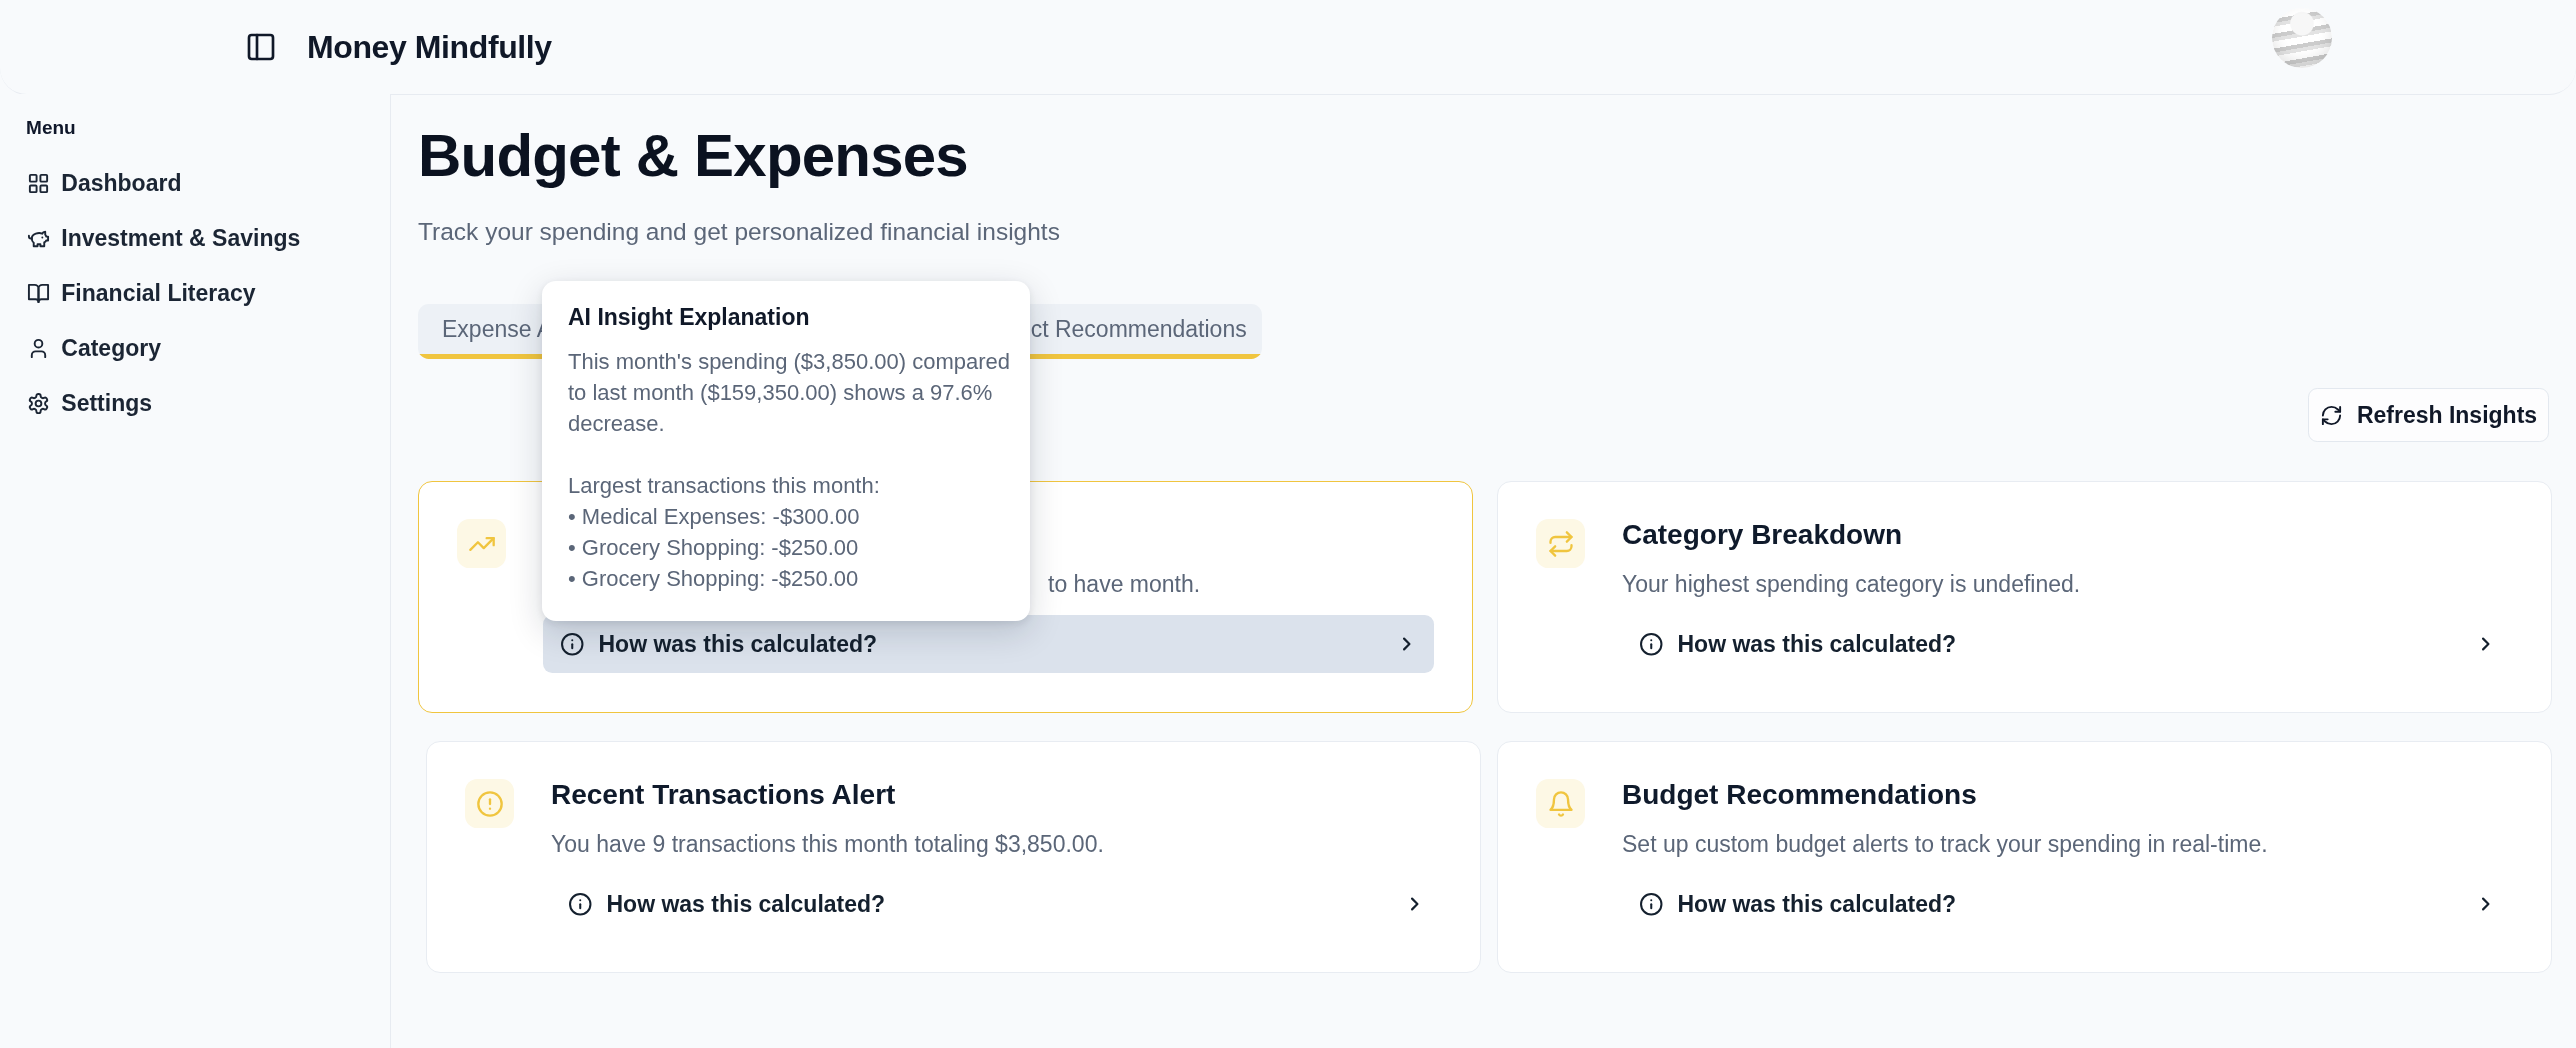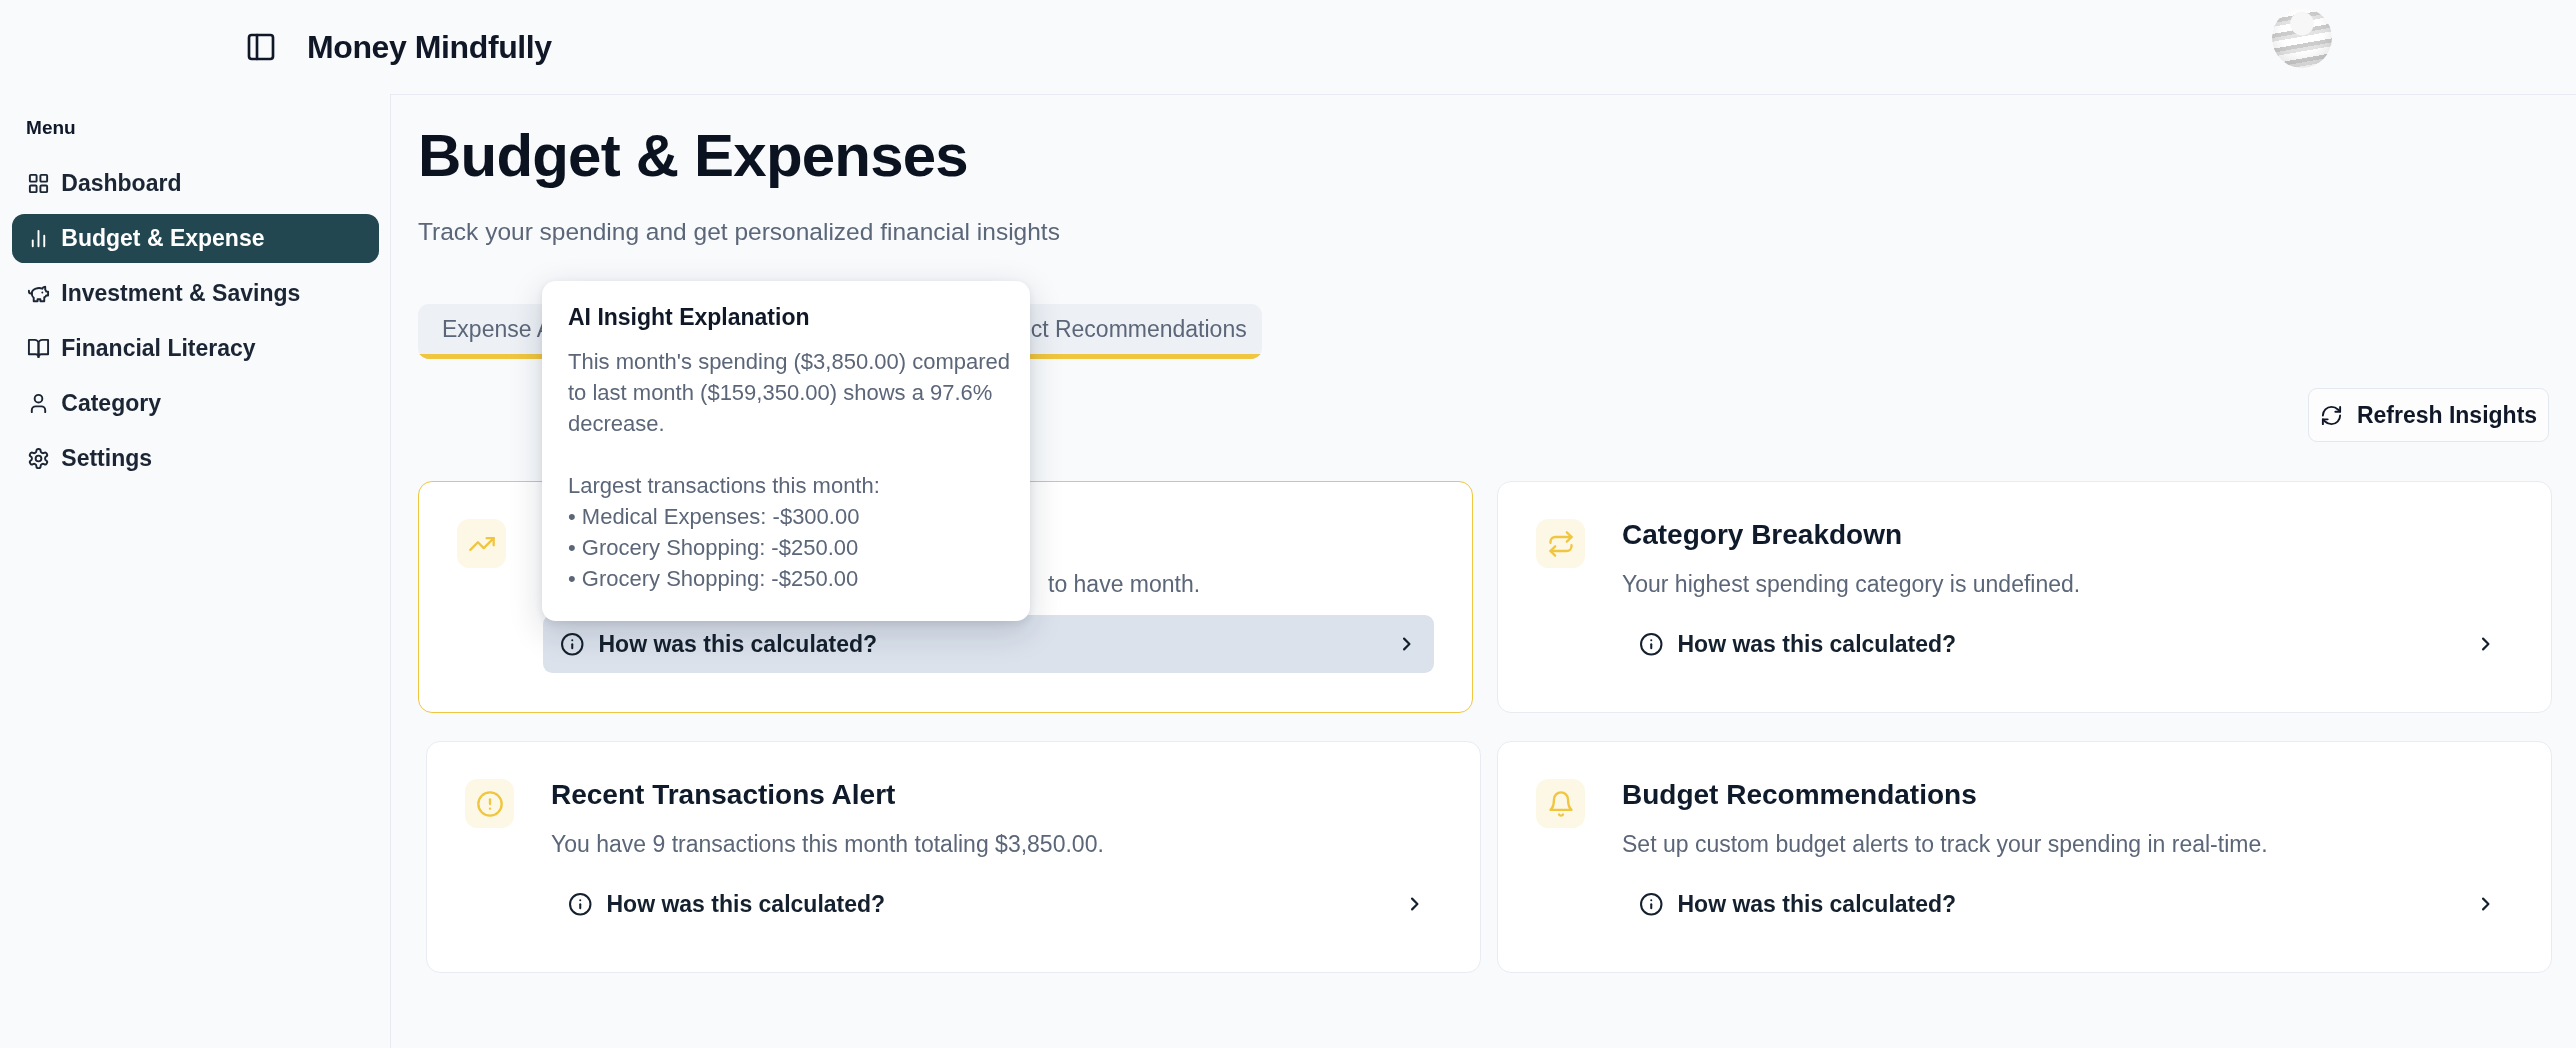--- a/index.html
+++ b/index.html
@@ -1,21 +1,21 @@
 <!DOCTYPE html>
 <html style="font-size:12.3px"><head>
 <meta charset="utf-8">
 <style>
   html,body{margin:0;padding:0;background:#f8fafc;}
   #canvas{position:relative;width:2576px;height:1049px;overflow:hidden;background:#f8fafc;
           font-family:"Liberation Sans",sans-serif;color:#101828;}
   svg{display:block;}
 
   
-  .header{position:absolute;left:0;top:0;width:2576px;height:94px;border-bottom:1.5px solid #e7ebf1;background:#f8fafc;}
+  .header{position:absolute;left:0;top:0;width:2576px;height:94px;border-bottom:1.5px solid #e7ebf1;background:#f8fafc;border-radius:27px;}
   .toggle-btn{position:absolute;left:245px;top:31px;width:32px;height:32px;background:none;border:none;padding:0;color:#101828;cursor:pointer;}
   .app-title{position:absolute;left:307px;top:0;height:94px;display:flex;align-items:center;
              font-size:32px;font-weight:bold;letter-spacing:-0.4px;color:#101828;}
   .avatar{position:absolute;left:2272px;top:8.4px;width:60px;height:60px;border-radius:50%;
           background:
             radial-gradient(circle at 50% 26%, #f7f7f7 0 21%, rgba(247,247,247,0) 23%),
             repeating-linear-gradient(-10deg,#ffffff 0 7px,#e3e3e3 7px 10.7px,#cccccc 10.7px 14.6px);
           box-shadow:inset 0 -6.1px 12.3px rgba(0,0,0,.10);}
 
   
@@ -103,30 +103,20 @@
         <svg viewBox="0 0 24 24" width="23" height="23" fill="none" stroke="currentColor" stroke-width="2" stroke-linecap="round" stroke-linejoin="round">
             <rect x="3" y="3" width="7" height="7" rx="1"></rect>
             <rect x="14" y="3" width="7" height="7" rx="1"></rect>
             <rect x="14" y="14" width="7" height="7" rx="1"></rect>
             <rect x="3" y="14" width="7" height="7" rx="1"></rect>
           </svg>
       </span>
       <span>Dashboard</span>
     </div>
 
-    <div class="nav-item active">
-      <span class="nicon">
-        <svg viewBox="0 0 24 24" width="23" height="23" fill="none" stroke="currentColor" stroke-width="2" stroke-linecap="round" stroke-linejoin="round">
-            <line x1="6" y1="20" x2="6" y2="14"></line>
-            <line x1="12" y1="20" x2="12" y2="4"></line>
-            <line x1="18" y1="20" x2="18" y2="9"></line>
-          </svg>
-      </span>
-      <span>Budget &amp; Expense</span>
-    </div>
 
     <div class="nav-item">
       <span class="nicon">
         <svg viewBox="0 0 24 24" width="23" height="23" fill="none" stroke="currentColor" stroke-width="2" stroke-linecap="round" stroke-linejoin="round">
             <path d="M19 5c-1.5 0-2.8 1.4-3 2-3.5-1.5-11-.3-11 5 0 1.8 0 3 2 4.5V20h4v-2h3v2h4v-4c1-.5 1.7-1 2-2h2v-4h-2c0-1-.5-1.5-1-2V5z"></path>
             <path d="M2 9v1c0 1.1.9 2 2 2h1"></path>
             <path d="M16 11h.01"></path>
           </svg>
       </span>
       <span>Investment &amp; Savings</span>

